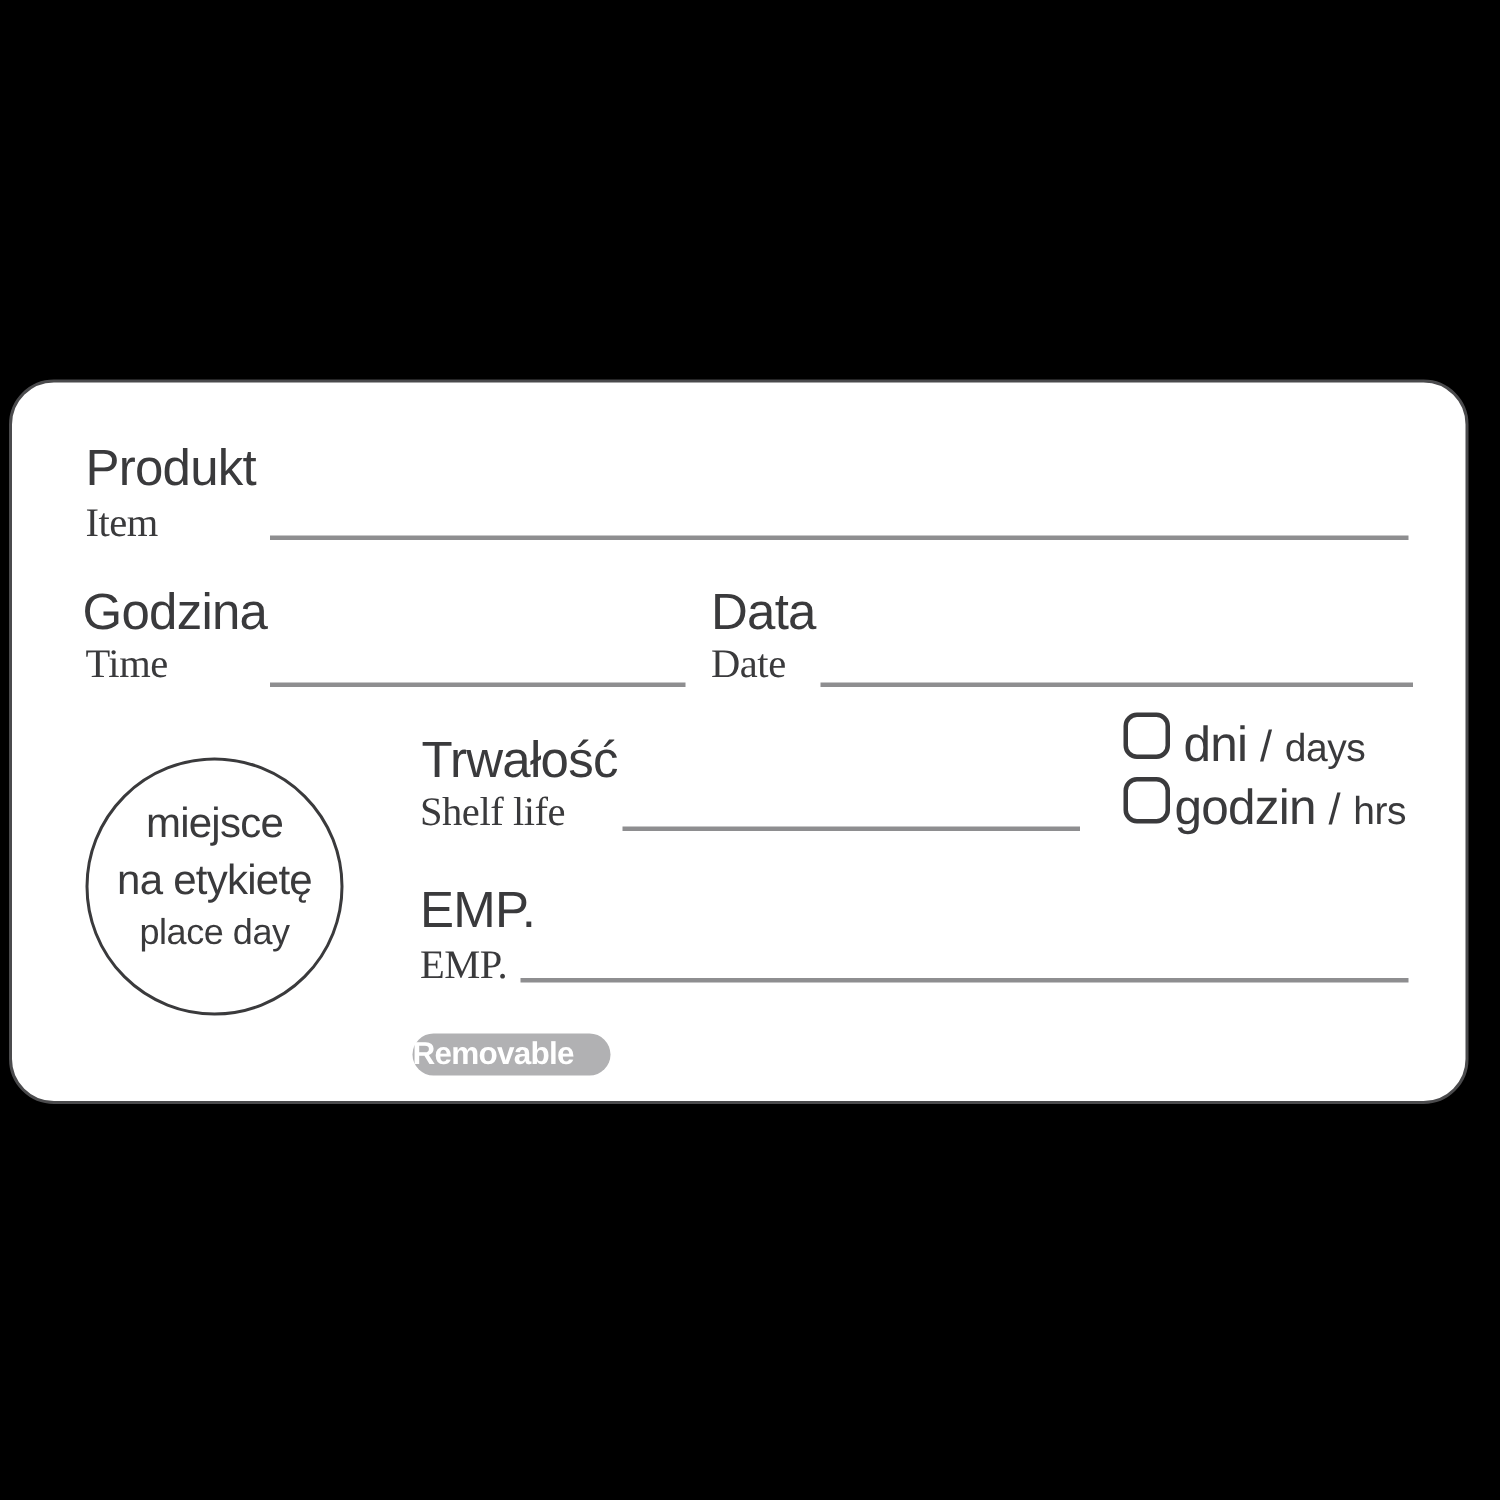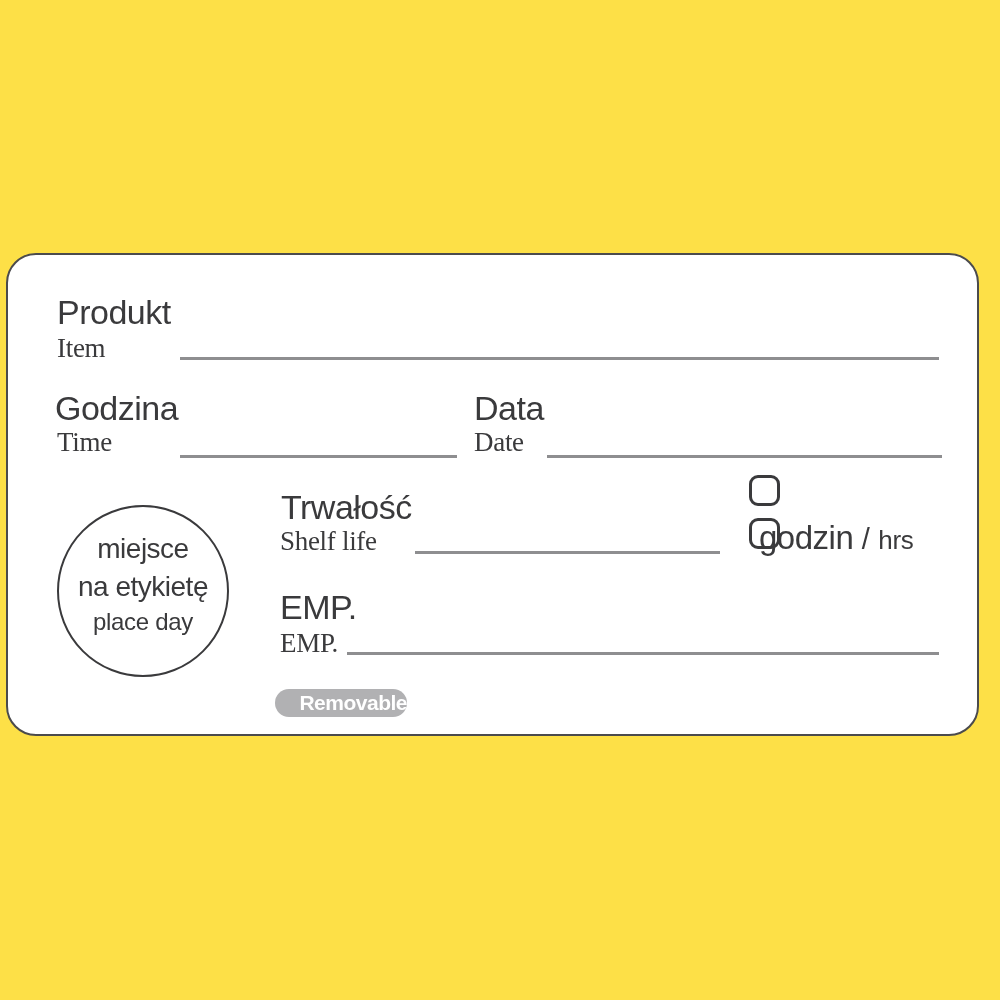--- a/index.html
+++ b/index.html
@@ -1,17 +1,17 @@
 <!DOCTYPE html>
 <html><head>
 <meta charset="utf-8">
 <style>
   html,body{margin:0;padding:0;background:#ffffff;}
   #canvas{
-    position:relative;width:1000px;height:1000px;background:#fde047;overflow:hidden;
+    position:relative;width:1000px;height:1000px;background:#000000;overflow:hidden;
     font-family:"Liberation Sans", sans-serif;color:#3a3a3c;
   }
   #label-card{
     position:absolute;left:6px;top:253px;width:973px;height:483px;
     background:#ffffff;border:2px solid #4b4b4d;border-radius:30px;box-sizing:border-box;
   }
   .abs{position:absolute;white-space:nowrap;line-height:1;}
   .pl-label{font-size:34px;letter-spacing:-0.5px;color:#3a3a3c;}
   .en-label{font-size:27px;letter-spacing:-0.3px;color:#3a3a3c;font-family:Liberation Serif, serif;}
   .write-line{position:absolute;height:3px;background:#8e8e90;}
@@ -24,21 +24,21 @@
   .unit-small{font-size:26px;letter-spacing:-0.3px;}
   #day-circle{
     position:absolute;left:49px;top:250px;width:172px;height:172px;box-sizing:border-box;
     border:2px solid #3a3a3c;border-radius:50%;background:#ffffff;
   }
   .circle-text{position:absolute;left:29px;width:212px;text-align:center;line-height:1;white-space:nowrap;}
   .circle-pl{font-size:28px;letter-spacing:-0.5px;}
   .circle-en{font-size:24px;letter-spacing:-0.3px;}
   #removable-badge{
     position:absolute;left:267px;top:434px;width:132px;height:28px;
-    background:#b1b1b3;border-radius:14px;text-align:right;
+    background:#b1b1b3;border-radius:14px;text-align:left;
   }
   #removable-badge span{
     color:#ffffff;font-size:21px;font-weight:bold;line-height:28px;letter-spacing:-0.5px;
   }
 </style>
 </head>
 <body>
 
 <div id="canvas">
   <div id="label-card">
@@ -53,23 +53,28 @@
 
     <div class="abs pl-label" style="left:466px;top:136px;text-align:center;">Data</div>
     <div class="abs en-label" style="left:466px;top:174px;">Date</div>
     <div class="write-line" style="left:539px;top:200px;width:395px;"></div>
 
     <div class="abs pl-label" style="left:273px;top:235px;">Trwałość</div>
     <div class="abs en-label" style="left:272px;top:273px;">Shelf life</div>
     <div class="write-line" style="left:407px;top:296px;width:305px;"></div>
 
     <span class="checkbox" style="left:741px;top:220px;"></span>
+    <div class="abs" style="left:781px;top:224px;">
+      <span class="unit-big">dni</span>
+      <span class="unit-sep">/</span>
+      <span class="unit-small">days</span>
+    </div>
 
     <span class="checkbox" style="left:741px;top:263px;"></span>
-    <div class="abs" style="left:751px;top:266px;">
+    <div class="abs" style="left:775px;top:266px;">
       <span class="unit-big">godzin</span>
       <span class="unit-sep">/</span>
       <span class="unit-small">hrs</span>
     </div>
 
     <div id="day-circle"></div>
     <div class="circle-text circle-pl" style="top:280px;text-align:center;">miejsce</div>
     <div class="circle-text circle-pl" style="top:318px;">na etykietę</div>
     <div class="circle-text circle-en" style="top:355px;">place day</div>
 

